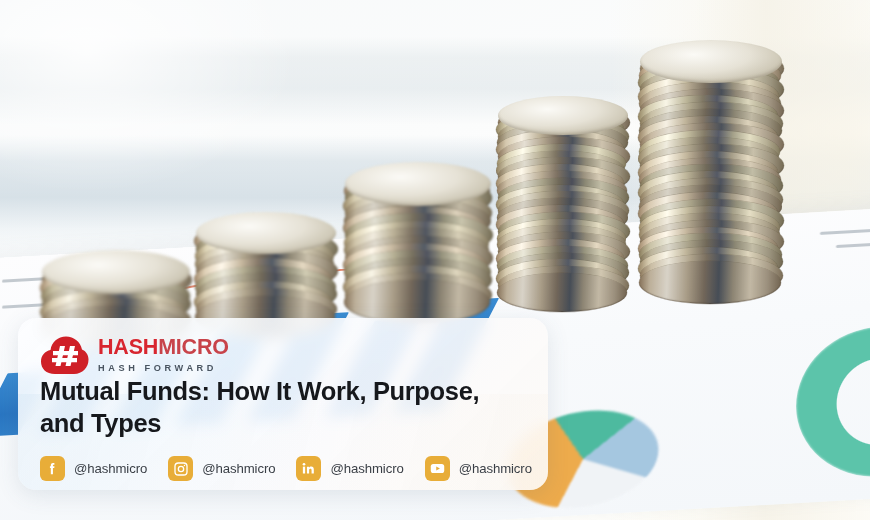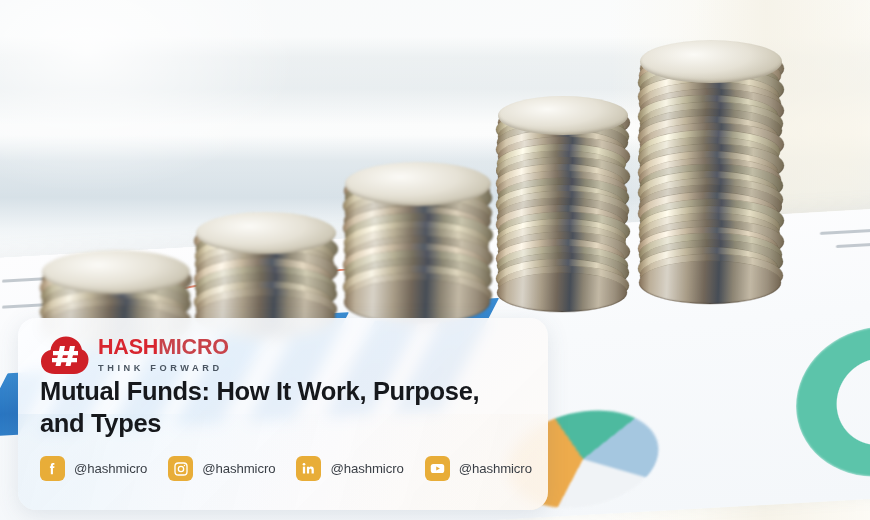--- a/index.html
+++ b/index.html
@@ -137,21 +137,21 @@
   }
   .coin.top {
     background:radial-gradient(ellipse at 38% 34%, #fbfaf6 0%, #e6e2d6 45%, #cdc7b5 72%, #ada391 100%);
     box-shadow:inset 0 -2px 3px rgba(120,110,90,0.30);
   }
 
   
   .card {
     position:absolute;
     left:18px; top:318px;
-    width:530px; height:192px;
+    width:530px; height:172px;
     border-radius:18px;
     background:linear-gradient(135deg,
       rgba(252,253,255,0.93) 0%,
       rgba(248,251,254,0.90) 32%,
       rgba(250,250,252,0.91) 58%,
       rgba(253,250,246,0.92) 100%);
     backdrop-filter:blur(7px) saturate(115%);
     -webkit-backdrop-filter:blur(7px) saturate(115%);
     box-shadow:0 5px 22px rgba(70,90,115,0.13);
     padding:17px 22px 0 22px;
@@ -360,21 +360,21 @@
         <path d="M30 78 C12 78 2 67 2 53 C2 41 10 32 21 30 C23 14 36 3 52 3 C68 3 81 14 84 29 C92 32 97 40 97 49 C97 65 85 78 68 78 Z" fill="#cf2027"></path>
         <g fill="#ffffff">
           <path d="M40 22 L50 22 L41 62 L31 62 Z"></path>
           <path d="M60 22 L70 22 L61 62 L51 62 Z"></path>
           <rect x="26" y="32" width="50" height="8.5"></rect>
           <rect x="24" y="46" width="50" height="8.5"></rect>
         </g>
       </svg>
       <div class="logo-type">
         <div class="logo-word"><span class="hash">HASH</span><span class="micro">MICRO</span></div>
-        <div class="logo-tag">THINK FORWARD</div>
+        <div class="logo-tag">HASH FORWARD</div>
       </div>
     </div>
 
     <h1 class="headline">Mutual Funds: How It Work, Purpose, and Types</h1>
 
     <div class="socials">
 
       <div class="social">
         <span class="sq">
           <svg width="15" height="15" viewBox="0 0 24 24" fill="#ffffff">

